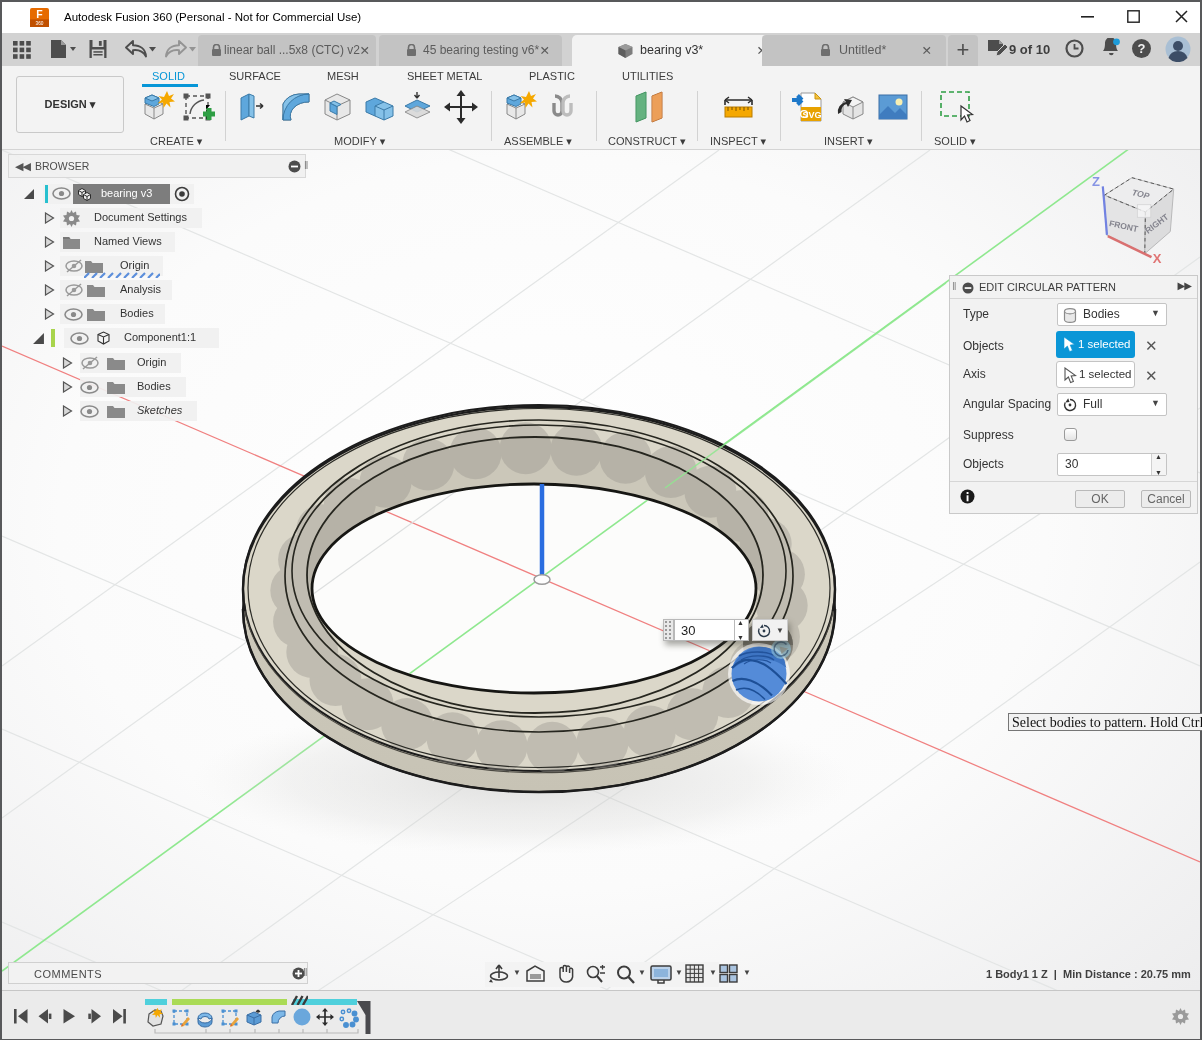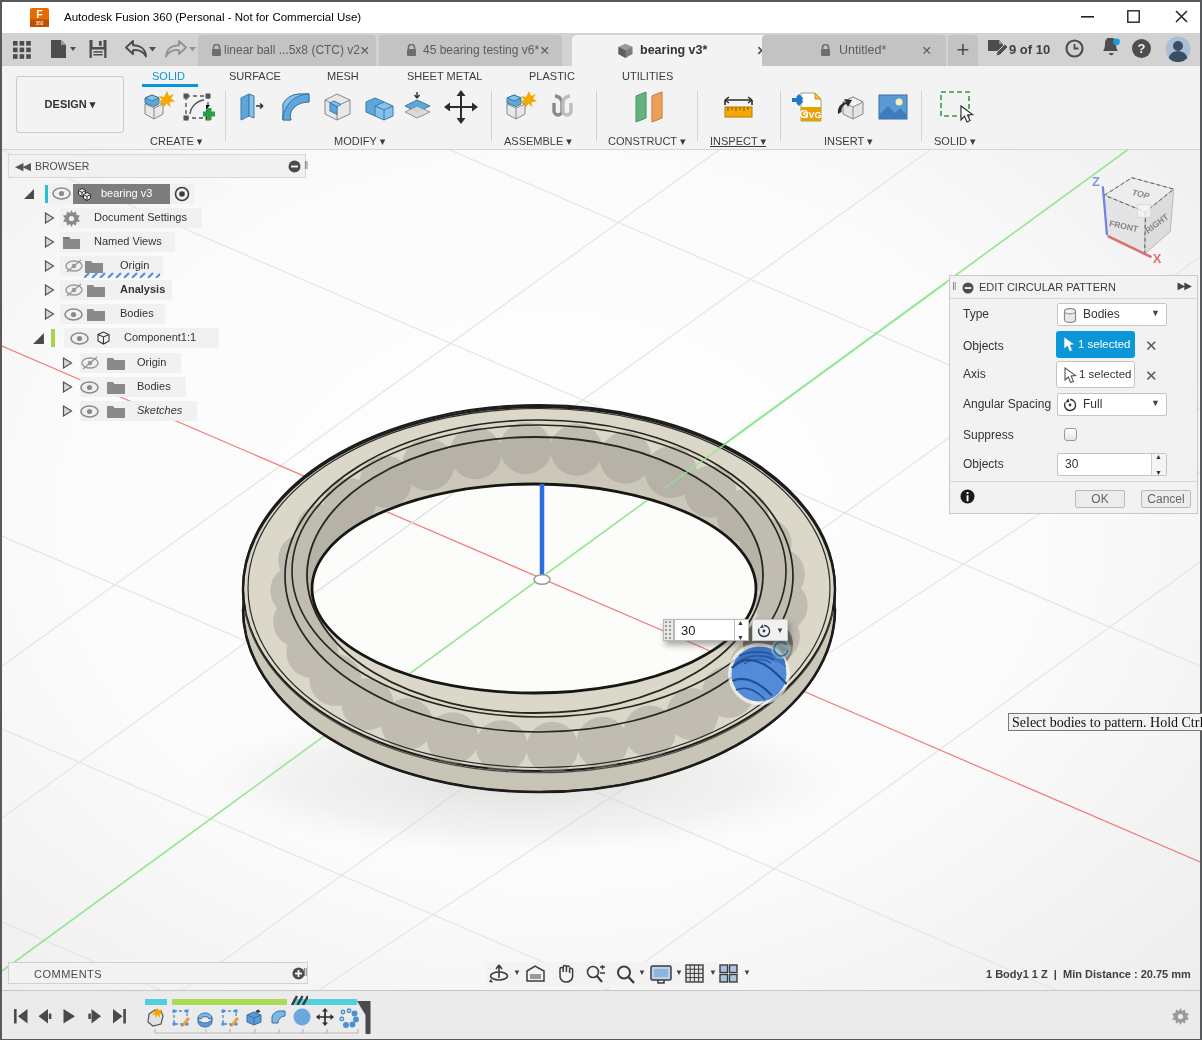--- a/index.html
+++ b/index.html
@@ -111,21 +111,21 @@
       <span style="position:absolute;right:6px;top:8px;">✕</span>
     </div>
     <div class="tab inactive" style="left:377px; width:183px;">
       <svg width="13" height="13" viewBox="0 0 13 13" style="position:absolute;left:26px;top:9px;">
           <path d="M3.5 5 V3.5 a3 3 0 0 1 6 0 V5" fill="none" stroke="#6e6e6e" stroke-width="1.6"></path>
           <rect x="2" y="5" width="9" height="7" rx="1" fill="#6e6e6e"></rect>
         </svg>
       <span style="position:absolute;left:44px;top:8px;font-size:12px;">45 bearing testing v6*</span>
       <span style="position:absolute;right:12px;top:8px;">✕</span>
     </div>
-    <div class="tab active" style="left:570px; width:213px;font-weight:bold;">
+    <div class="tab active" style="left:570px; width:213px;">
       <svg width="17" height="16" viewBox="0 0 17 16" style="position:absolute;left:45px;top:8px;">
           <path d="M8.5 1 L15.5 4 L15.5 11 L8.5 15 L1.5 11 L1.5 4 Z" fill="#7d7d7d"></path>
           <path d="M8.5 1 L15.5 4 L8.5 7.5 L1.5 4 Z" fill="#9b9b9b"></path>
           <path d="M1.5 4 L8.5 7.5 L8.5 15 L1.5 11 Z" fill="#5e5e5e"></path>
         </svg>
       <span style="position:absolute;left:68px;top:8px;">bearing v3*</span>
       <span style="position:absolute;right:18px;top:8px;color:#555;">✕</span>
     </div>
     <div class="tab inactive" style="left:760px; width:184px;">
       <svg width="13" height="13" viewBox="0 0 13 13" style="position:absolute;left:57px;top:9px;">
@@ -261,21 +261,21 @@
       </svg>
     <div class="glabel" style="left:606px;">CONSTRUCT ▾</div>
     <div class="gsep" style="left:695px;"></div>
 
     <svg class="ricon" style="left:721px;" width="31" height="34" viewBox="0 0 31 34">
         <path d="M2 10 h27 m-27 0 v5 m27 -5 v5" stroke="#2b2b2b" stroke-width="1.6" fill="none"></path>
         <path d="M2 10 l4 -3 m-4 3 l4 3 M29 10 l-4 -3 m4 3 l-4 3" stroke="#2b2b2b" stroke-width="1.4" fill="none"></path>
         <rect x="2" y="17" width="27" height="10" fill="#f5a800" stroke="#b97d00"></rect>
         <path d="M5 17 v4 M9 17 v3 M13 17 v4 M17 17 v3 M21 17 v4 M25 17 v3" stroke="#7a5200" stroke-width="1"></path>
       </svg>
-    <div class="glabel" style="left:708px;text-decoration:underline;">INSPECT ▾</div>
+    <div class="glabel" style="left:708px;">INSPECT ▾</div>
     <div class="gsep" style="left:778px;"></div>
 
     <svg class="ricon" style="left:789px;" width="33" height="34" viewBox="0 0 33 34">
         <path d="M10 3 h14 l6 6 v22 h-20 z" fill="#fff" stroke="#999"></path>
         <path d="M24 3 l6 6 h-6 z" fill="#f5c23c" stroke="#c99412"></path>
         <rect x="10" y="17" width="20" height="14" fill="#e8a200"></rect>
         <text x="21" y="28" font-size="9" font-weight="bold" fill="#fff" text-anchor="middle">SVG</text>
         <circle cx="13" cy="24" r="3.4" fill="none" stroke="#fff" stroke-width="1.4"></circle>
         <path d="M1 10 h10 m0 0 l-4.5 -4.5 m4.5 4.5 l-4.5 4.5" stroke="#1d78c9" stroke-width="4" fill="none"></path>
       </svg>
@@ -523,21 +523,21 @@
           <path d="M1.5 1 L9.5 6 L1.5 11 Z" fill="#d8d8d8" stroke="#555" stroke-width="1.2"></path>
         </svg>
       <svg style="position:absolute;left:57px;top:3px;" width="18" height="14" viewBox="0 0 18 14">
           <ellipse cx="9" cy="7" rx="8" ry="5" fill="none" stroke="#9a9a9a" stroke-width="1.5"></ellipse>
           <circle cx="9" cy="7" r="2.3" fill="#9a9a9a"></circle>
           <path d="M2 13 L16 1" stroke="#9a9a9a" stroke-width="1.5"></path>
         </svg>
       <svg style="position:absolute;left:79px;top:3px;" width="18" height="14" viewBox="0 0 18 14">
           <path d="M0 2 h6 l1.5 2 H18 V14 H0 Z" fill="#8a8a8a"></path>
         </svg>
-      <span style="position:absolute;left:112px;top:3px;font-weight:bold;">Analysis</span>
+      <span style="position:absolute;left:112px;top:3px;">Analysis</span>
     </div>
     <div class="brow">
       <div class="bg" style="left:52px;width:105px;"></div>
       <svg style="position:absolute;left:36px;top:4px;" width="11" height="12" viewBox="0 0 11 12">
           <path d="M1.5 1 L9.5 6 L1.5 11 Z" fill="#d8d8d8" stroke="#555" stroke-width="1.2"></path>
         </svg>
       <svg style="position:absolute;left:56px;top:4px;" width="19" height="13" viewBox="0 0 19 13">
           <ellipse cx="9.5" cy="6.5" rx="8.5" ry="5.5" fill="none" stroke="#8a8a8a" stroke-width="1.6"></ellipse>
           <circle cx="9.5" cy="6.5" r="2.6" fill="#8a8a8a"></circle>
         </svg>

